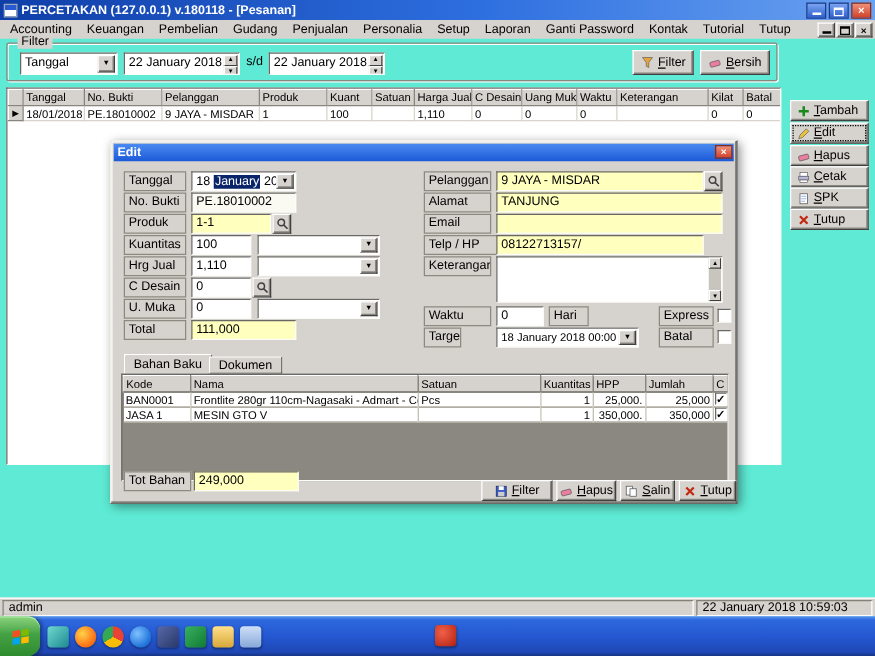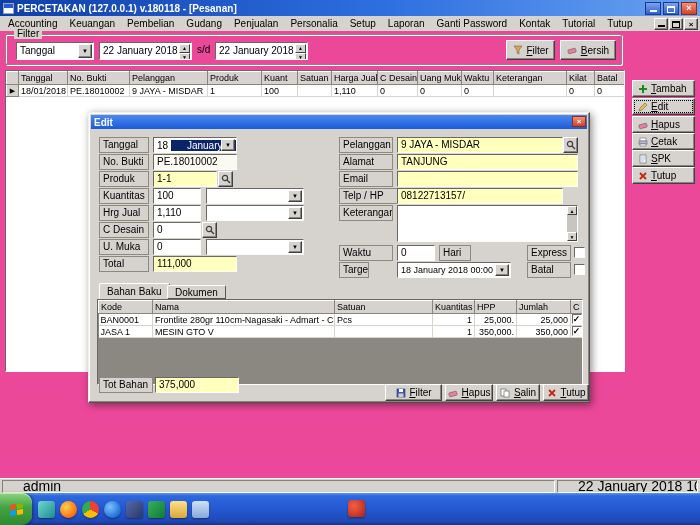--- a/index.html
+++ b/index.html
@@ -1,17 +1,17 @@
 <!DOCTYPE html>
 <html><head>
 <meta charset="utf-8">
 <style>
   *{box-sizing:border-box;margin:0;padding:0}
   html,body{background:#3a6ea5}
-  #screen{position:relative;width:700px;height:525px;overflow:hidden;background:#ec4899;
+  #screen{position:relative;width:700px;height:525px;overflow:hidden;background:#5eead4;
     font-family:"Liberation Sans",sans-serif;font-size:10px;color:#000}
   .btn{display:flex;align-items:center;justify-content:center;gap:3px;cursor:default;
     background:#d6d3ce;border:1px solid;border-color:#fff #404040 #404040 #fff;box-shadow:inset -1px -1px 0 #87857e;font-size:10px}
   .hk{display:block}
   .hk::first-letter{text-decoration:underline}
   .abs{position:absolute}
   .icon{display:inline-flex;align-items:center;justify-content:center;width:11px;height:11px;flex:0 0 auto}
   .icon svg{display:block}
 
   
@@ -65,39 +65,39 @@
   .dialog{position:absolute;left:88px;top:112px;width:502px;height:291px;background:#d6d3ce;z-index:5;
     border:1px solid;border-color:#f0efe8 #50504c #50504c #f0efe8;box-shadow:inset -1px -1px 0 #87857e,inset 1px 1px 0 #fff,2px 2px 8px rgba(0,0,0,.45)}
   .dtitle{position:absolute;left:2px;top:2px;right:2px;height:14px;display:flex;align-items:center;
     background:linear-gradient(180deg,#4a8af0,#1c5ad8);color:#fff;font-weight:bold;padding-left:3px}
   .dtitle .wbtn{position:absolute;right:1px;top:1px;width:14px;height:11px;font-size:8px}
   .lbl{position:absolute;height:16px;line-height:14px;padding:0 3px;border:1px solid #8c8a80;background:#d6d3ce;white-space:nowrap;overflow:hidden}
   .inp{position:absolute;height:16px;line-height:14px;padding:0 3px;background:#fff;white-space:nowrap;overflow:hidden;
     border:1px solid;border-color:#6a6864 #fcfcf8 #fcfcf8 #6a6864}
   .yellow{background:#ffffbe}
   .ro{background:#fbfaf2}
-  .hl{background:#0a246a;color:#fff;padding:0 16px}
+  .hl{background:#0a246a;color:#fff;padding:0 1px}
   .magbtn{position:absolute;width:15px;height:16px}
   .cb{position:absolute;width:11px;height:11px;background:#fff;text-align:center;
     border:1px solid;border-color:#6a6864 #fcfcf8 #fcfcf8 #6a6864}
   .cb i{font-style:normal;font-weight:bold;font-size:9px;line-height:9px;position:relative;top:-1px}
   .vsb{position:absolute;right:0;top:0;bottom:0;width:10px;background:#c8c5be;display:flex;flex-direction:column;justify-content:space-between}
   .vsb i{font-style:normal;font-size:5px;height:9px;line-height:8px;text-align:center;background:#d6d3ce;
     border:1px solid;border-color:#fff #404040 #404040 #fff}
   .tab{position:absolute;height:16px;line-height:15px;padding:0 7px;background:#d6d3ce;
     border:1px solid;border-color:#fff #58564e #d6d3ce #fff;border-radius:2px 2px 0 0}
   .tab.inactive{height:14px;line-height:13px;top:172px;border-bottom:1px solid #58564e}
   .tpanel{position:absolute;left:8px;top:186px;width:486px;height:86px;background:#8a8880;
     border:1px solid;border-color:#6a6864 #fcfcf8 #fcfcf8 #6a6864;overflow:hidden}
   .tpanel table{width:484px}
   .dlg-btn{position:absolute;height:17px}
 
   
   .statusbar{position:absolute;left:0;top:478px;width:700px;height:15px;background:#d6d3ce;border-top:1px solid #fff}
-  .sb{position:absolute;top:1px;height:13px;font-size:14px;line-height:11px;padding:0 20px;background:#d6d3ce;
+  .sb{position:absolute;top:1px;height:13px;font-size:10px;line-height:11px;padding:0 4px;background:#d6d3ce;
     border:1px solid;border-color:#848278 #fff #fff #848278;white-space:nowrap;overflow:hidden}
 
   
   .taskbar{position:absolute;left:0;top:493px;width:700px;height:32px;
     background:linear-gradient(180deg,#5a96f2 0%,#2e68dd 9%,#2458d2 50%,#1f47b5 90%,#15337f 100%)}
   .startbtn{position:absolute;left:0;top:0;width:32px;height:32px;display:flex;align-items:center;justify-content:center;
     background:linear-gradient(180deg,#8ed47e 0%,#44a244 45%,#2e8a2e 100%);border-radius:0 10px 10px 0;
     box-shadow:inset 0 1px 0 #b8f0a8,2px 0 3px rgba(0,0,0,.3)}
   .flag{display:grid;grid-template-columns:6px 6px;grid-template-rows:5px 5px;gap:1px;transform:skewY(-8deg)}
   .flag i{display:block}
@@ -470,21 +470,21 @@
             <td class="num">1</td>
             <td class="num">350,000.</td>
             <td class="num">350,000</td>
             <td style="padding:0;text-align:center"><span class="cb" style="position:static;display:inline-block;width:10px;height:10px"><i>✓</i></span></td>
           </tr>
         </tbody>
       </table>
     </div>
 
     <span class="lbl" style="left:10px;top:264px;width:54px">Tot Bahan</span>
-    <div class="inp yellow" style="left:66px;top:264px;width:84px"><span>375,000</span></div>
+    <div class="inp yellow" style="left:66px;top:264px;width:84px"><span>249,000</span></div>
 
     <div class="btn dlg-btn" style="left:296px;top:271px;width:57px">
       <span class="icon">
           <svg width="10" height="10" viewBox="0 0 10 10">
             <rect x="1" y="1" width="8" height="8" fill="#3c5ac8" stroke="#223050" stroke-width="0.6"></rect>
             <rect x="3" y="1" width="4" height="3" fill="#fff"></rect>
             <rect x="2.5" y="5.5" width="5" height="3.5" fill="#ccc"></rect>
           </svg>
         </span>
       <span class="hk">Filter</span>

